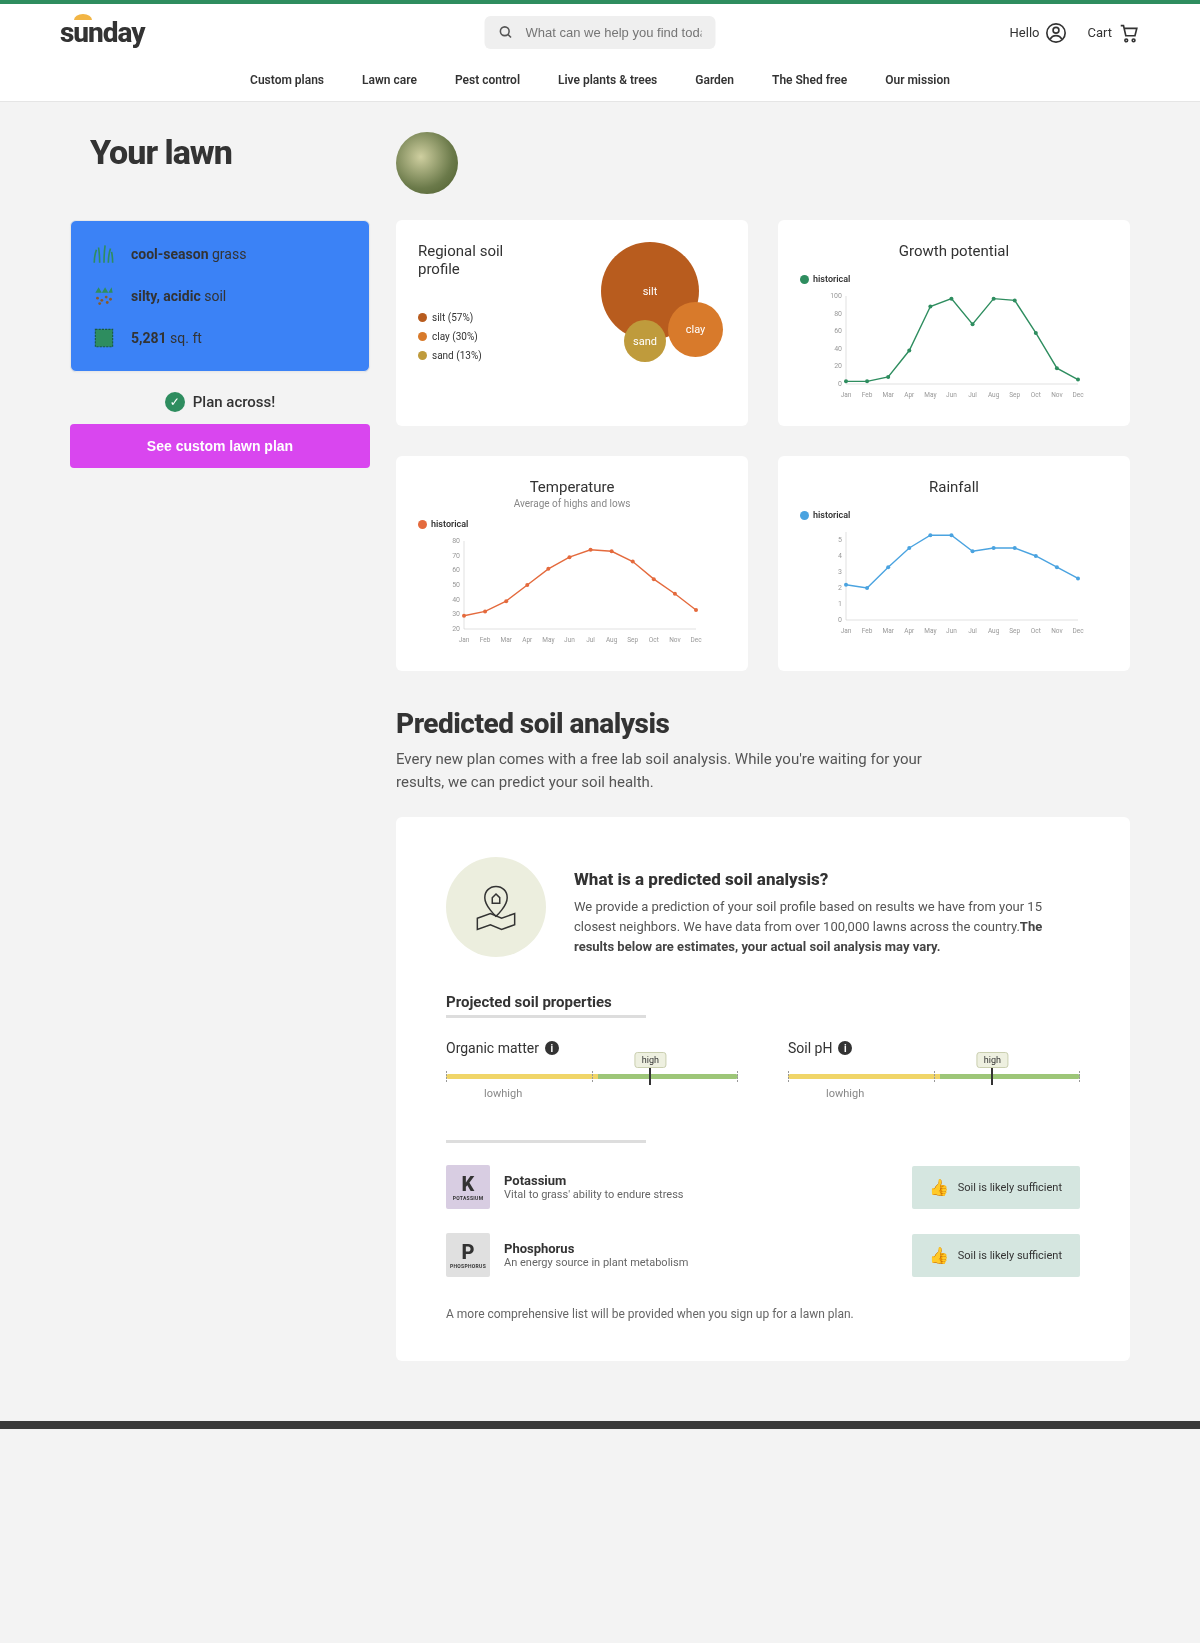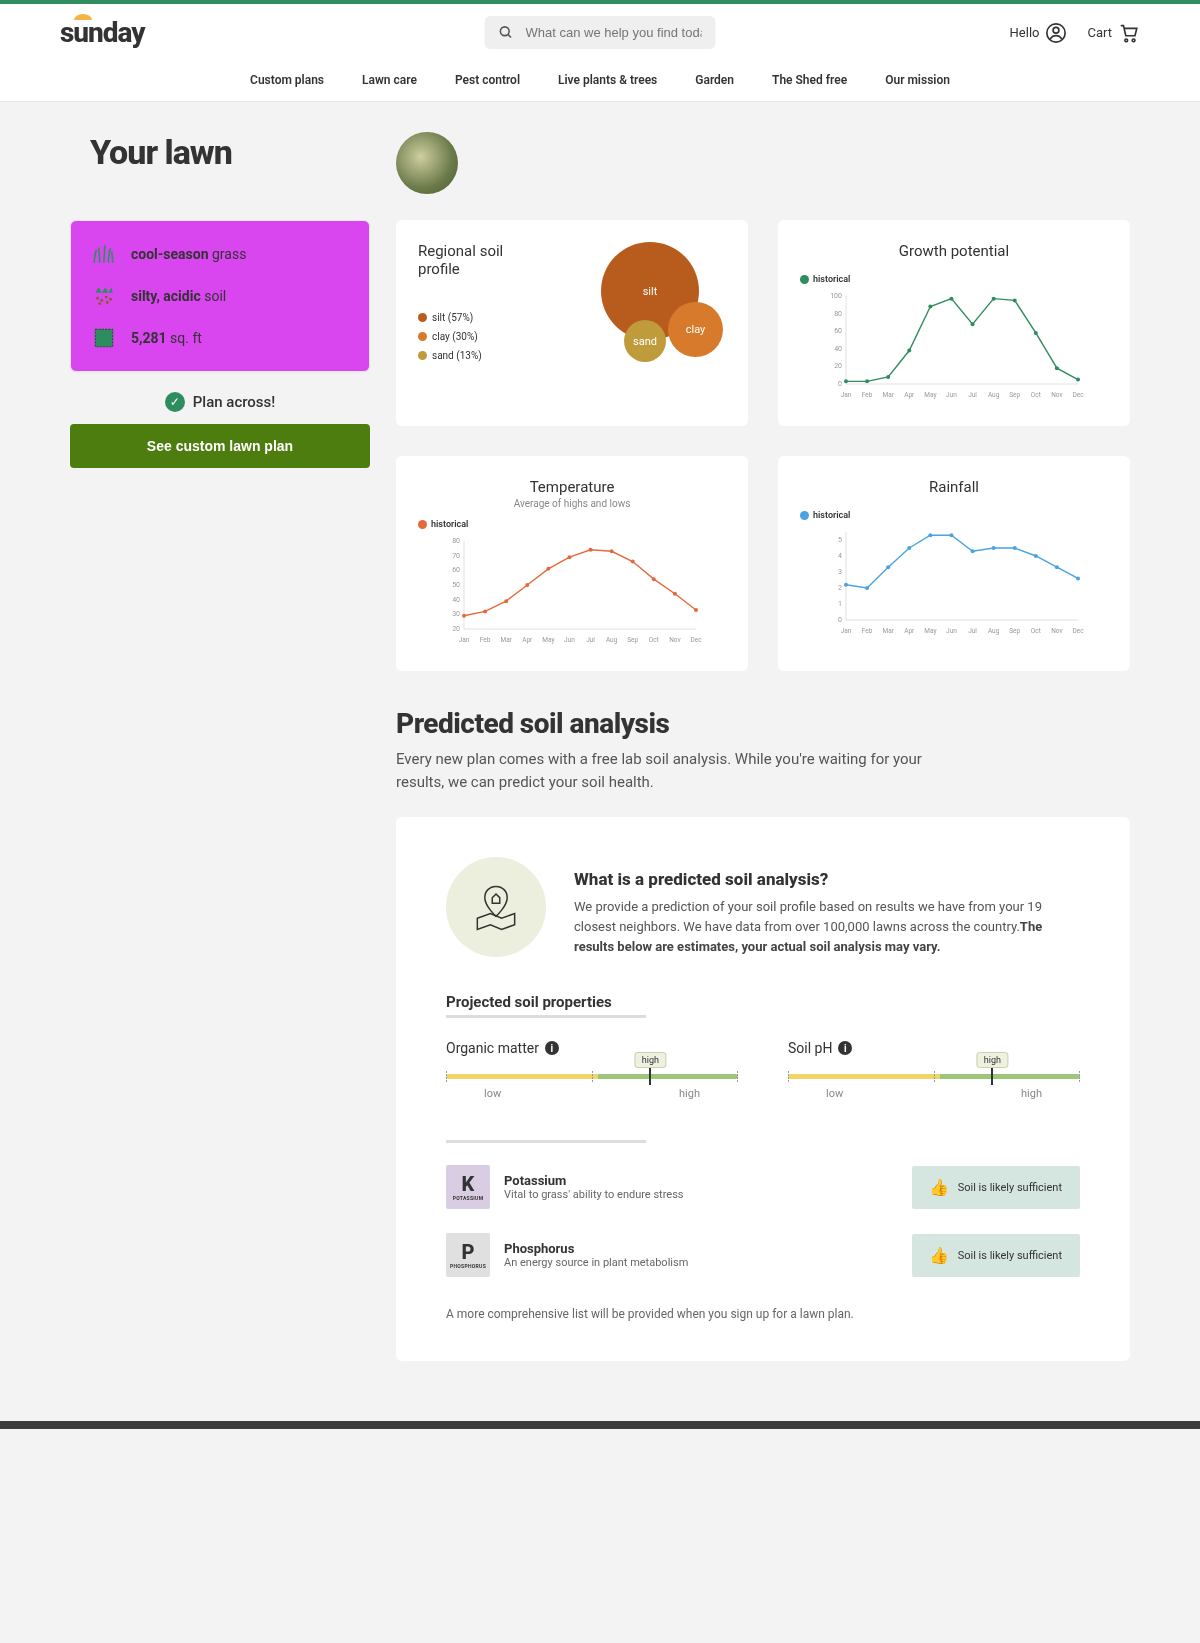--- a/index.html
+++ b/index.html
@@ -14,28 +14,28 @@
 .header-right { display: flex; align-items: center; gap: 20px; font-size: 13px; }
 .avatar-circle, .cart-icon { width: 22px; height: 22px; }
 nav { display: flex; justify-content: center; gap: 38px; padding: 12px 0 14px; }
 nav a { font-size: 12px; font-weight: 600; color: #333; text-decoration: none; }
 
 .container { max-width: 1140px; margin: 0 auto; padding: 30px 40px; display: grid; grid-template-columns: 300px 1fr; gap: 26px; }
 .page-title { font-size: 34px; font-weight: 800; grid-column: 1; margin-bottom: 10px; padding-left: 20px; letter-spacing: -1px; }
 .aerial { width: 62px; height: 62px; border-radius: 50%; background: radial-gradient(circle at 40% 40%, #cfcfa0 0%, #6b7a4a 60%, #4a5a2a 100%); grid-column: 2; align-self: end; }
 
 .sidebar { }
-.card { background: #d946ef; border: 1px solid #e8e8e8; border-radius: 6px; padding: 20px; box-shadow: 0 1px 2px rgba(0,0,0,0.03); text-align: center; }
+.card { background: #3b82f6; border: 1px solid #e8e8e8; border-radius: 6px; padding: 20px; box-shadow: 0 1px 2px rgba(0,0,0,0.03); text-align: center; }
 .lawn-card { display: flex; flex-direction: column; gap: 16px; }
 .lawn-row { display: flex; align-items: center; gap: 14px; font-size: 14px; }
 .lawn-icon { width: 26px; height: 26px; flex-shrink: 0; }
 .lawn-row strong { font-weight: 700; }
 .plan-ready { display: flex; align-items: center; gap: 8px; justify-content: center; margin: 20px 0 12px; font-size: 15px; font-weight: 500; }
 .check-badge { width: 20px; height: 20px; background: #2e8d5f; border-radius: 50%; display: flex; align-items: center; justify-content: center; color: #fff; font-size: 12px; }
-.cta { display: block; width: 100%; padding: 14px; background: #4d7c0f; color: #fff; border: none; border-radius: 4px; font-size: 14px; font-weight: 600; cursor: pointer; }
+.cta { display: block; width: 100%; padding: 14px; background: #d946ef; color: #fff; border: none; border-radius: 4px; font-size: 14px; font-weight: 600; cursor: pointer; }
 
 .charts { display: grid; grid-template-columns: 1fr 1fr; gap: 30px; }
 .chart-card { background: #fff; border-radius: 6px; padding: 22px; min-height: 200px; }
 .chart-title { font-size: 15px; font-weight: 400; margin-bottom: 2px; }
 .chart-sub { font-size: 10px; color: #888; margin-bottom: 10px; }
 
 
 .bubble-wrap { display: flex; gap: 10px; }
 .bubble-legend { font-size: 10px; line-height: 1.9; margin-top: 30px;}
 .bubble-legend div { display: flex; align-items: center; gap: 5px; }
@@ -63,21 +63,21 @@
 .rule { width: 200px; height: 3px; background: #ddd; margin-bottom: 22px; }
 .props { display: flex; gap: 50px; margin-bottom: 40px; }
 .prop { flex: 1; }
 .prop-label { font-size: 14px; display: flex; align-items: center; gap: 6px; margin-bottom: 18px; }
 .info-icon { width: 14px; height: 14px; background: #333; color: #fff; border-radius: 50%; display: inline-flex; align-items: center; justify-content: center; font-size: 10px; font-weight: 700; }
 .gauge { position: relative; }
 .gauge-track { height: 5px; background: linear-gradient(to right, #f0d568 0%, #f0d568 52%, #9dc678 52%, #9dc678 100%); border-radius: 3px; }
 .gauge-tick { position: absolute; top: -3px; width: 1px; height: 11px; background: repeating-linear-gradient(#999 0 2px, transparent 2px 3px); }
 .gauge-ind { position: absolute; top: -22px; transform: translateX(-50%); font-size: 9px; background: #eef0e0; padding: 2px 6px; border-radius: 3px; border: 1px solid #cacfb0; }
 .gauge-needle { position: absolute; top: -6px; width: 2px; height: 17px; background: #333; transform: translateX(-50%); }
-.gauge-labels { display: flex; justify-content: space-between; font-size: 11px; color: #888; margin-top: 8px; padding: 0 38px; }
+.gauge-labels { display: flex; font-size: 11px; color: #888; margin-top: 8px; padding: 0 38px; }
 
 .nutr { display: flex; align-items: center; gap: 14px; margin-bottom: 24px; }
 .nutr-tile { width: 44px; height: 44px; background: #d8cde2; display: flex; flex-direction: column; align-items: center; justify-content: center; border-radius: 2px; }
 .nutr-tile-sym { font-size: 20px; font-weight: 800; line-height: 1; }
 .nutr-tile-lab { font-size: 5px; font-weight: 700; letter-spacing: 0.3px; margin-top: 1px; text-transform: uppercase; }
 .nutr-body { flex: 1; }
 .nutr-name { font-size: 13px; font-weight: 700; }
 .nutr-desc { font-size: 11px; color: #666; }
 .nutr-status { background: #d5e6e0; padding: 12px 18px; font-size: 11px; display: flex; align-items: center; gap: 8px; border-radius: 2px; }
 .thumb { color: #2e8d5f; font-size: 16px; }
@@ -339,21 +339,21 @@
       <div class="what-is">
         <div class="pin-icon">
           <svg width="56" height="56" viewBox="0 0 60 60" fill="none" stroke="#333" stroke-width="1.6">
               <path d="M30 8c-7 0-12 5-12 12 0 9 12 20 12 20s12-11 12-20c0-7-5-12-12-12z"></path>
               <path d="M26 20l4-4 4 4v6h-8z"></path>
               <path d="M10 42l14-5 12 5 14-5v12l-14 5-12-5-14 5z"></path>
             </svg>
         </div>
         <div>
           <h3>What is a predicted soil analysis?</h3>
-          <p><span>We provide a prediction of your soil profile based on results we have from your 19 closest neighbors. We have data from over 100,000 lawns across the country.</span><strong>The results below are estimates, your actual soil analysis may vary.</strong></p>
+          <p><span>We provide a prediction of your soil profile based on results we have from your 15 closest neighbors. We have data from over 100,000 lawns across the country.</span><strong>The results below are estimates, your actual soil analysis may vary.</strong></p>
         </div>
       </div>
 
       <div class="sub-h">Projected soil properties</div>
       <div class="rule"></div>
       <div class="props">
         <div class="prop">
           <div class="prop-label">
               <span>Organic matter</span>
               <span class="info-icon">i</span>

